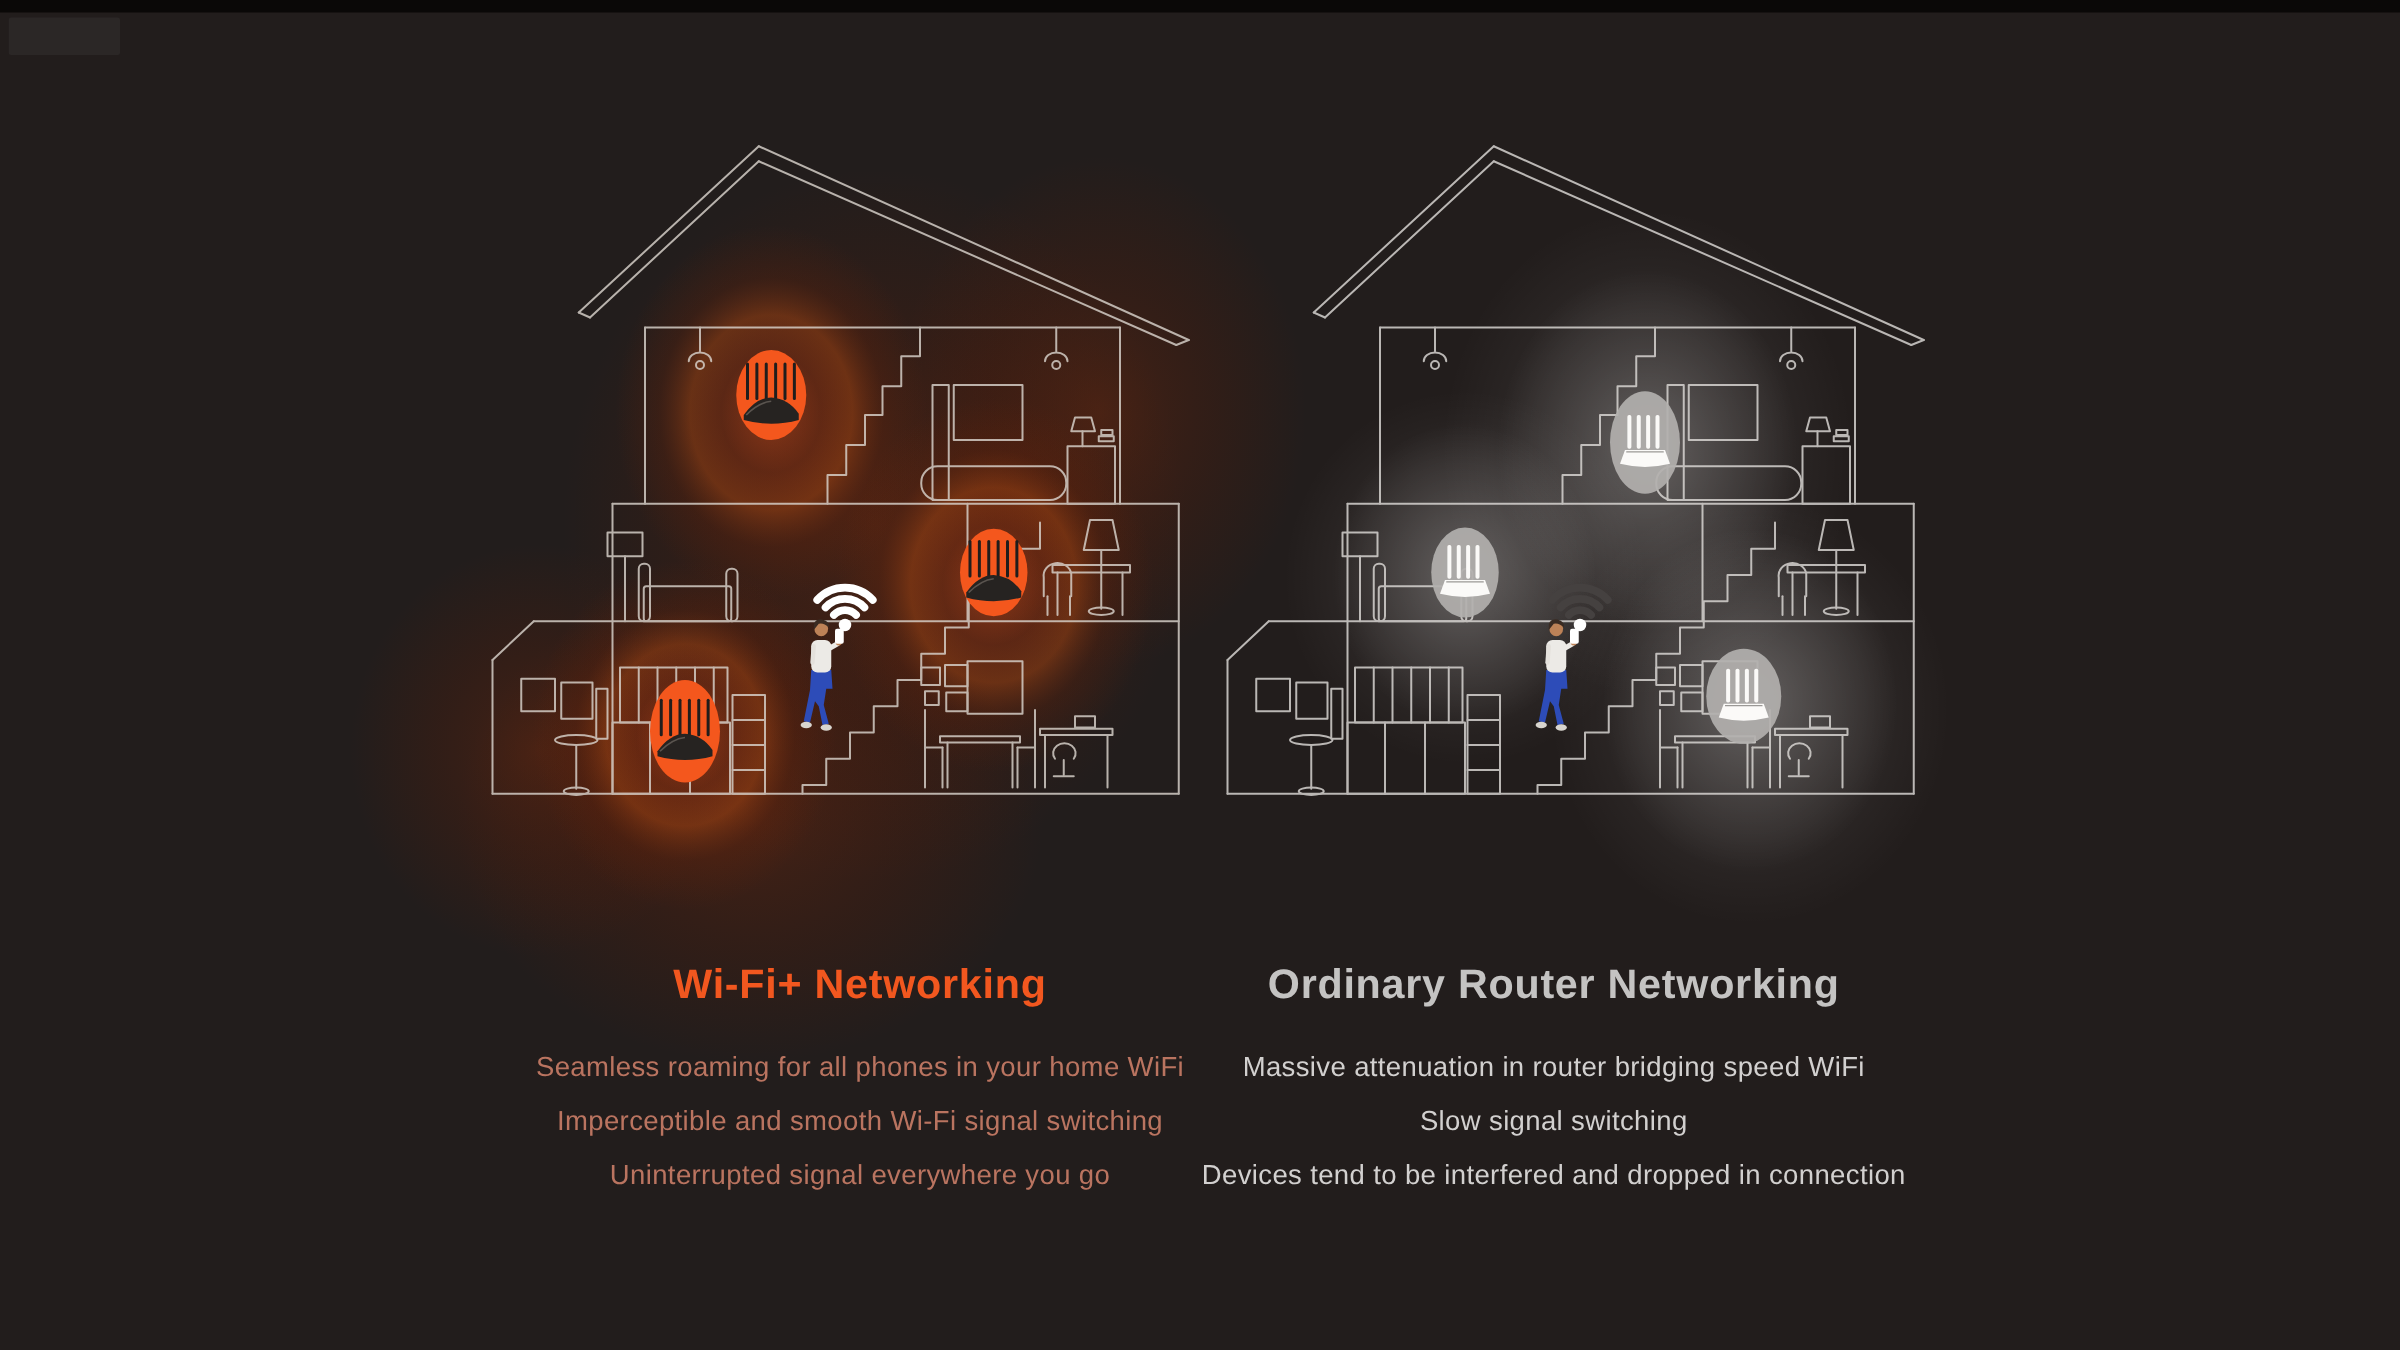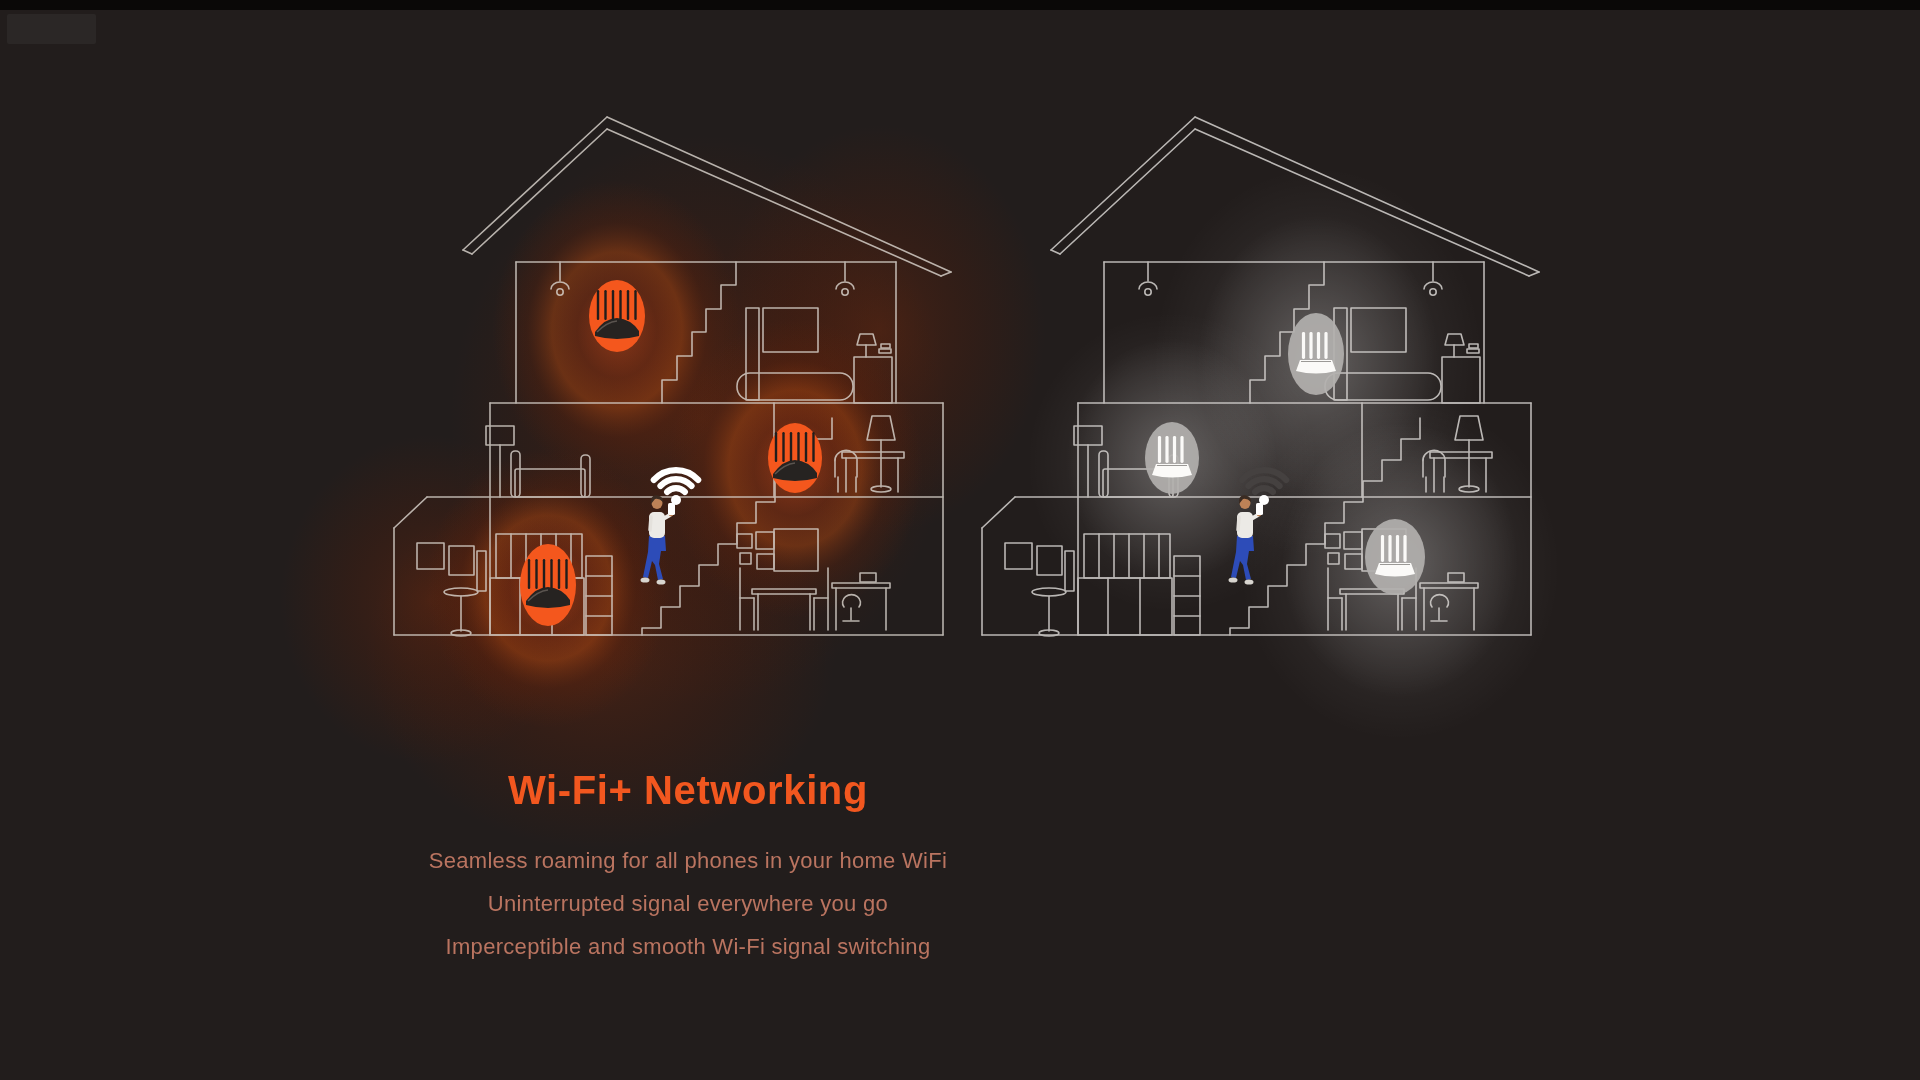--- a/index.html
+++ b/index.html
@@ -5,21 +5,21 @@
   html,body{margin:0;padding:0;background:#000;}
   .stage{
     position:relative;width:1920px;height:1080px;overflow:hidden;
     background:#221d1c;
     font-family:"Liberation Sans", sans-serif;
   }
   .topbar{position:absolute;left:0;top:0;width:1920px;height:10px;}
   .window-chip{position:absolute;left:7px;top:14px;width:89px;height:30px;border-radius:2px;}
   #scene{position:absolute;left:0;top:0;width:1920px;height:1080px;}
   .caption{position:absolute;width:580px;text-align:center;}
-  .caption h2{margin:0 0 26px 0;font-size:40px;font-weight:700;letter-spacing:.6px;}
+  .caption h2{margin:0 0 26px 0;font-size:33px;font-weight:700;letter-spacing:.6px;}
   .caption p.feat{margin:0;font-size:22px;line-height:43px;letter-spacing:.3px;font-weight:400;}
   .caption.left{left:398px;top:768px;}
   .caption.right{left:953px;top:768px;}
 </style>
 </head>
 <body>
 
 <div class="stage" style="background: rgb(34, 29, 28);">
   <div class="topbar" style="background: rgb(10, 8, 7);"></div>
   <div class="window-chip" style="background: rgb(43, 39, 38);"></div>
@@ -347,17 +347,23 @@
         <path d="M 1255.12 491.96 A 12 12 0 0 1 1272.88 491.96" stroke="#454140" stroke-width="6.2" stroke-linecap="round" fill="none"></path>
         <path d="M 1248.46 485.93 A 21 21 0 0 1 1279.54 485.93" stroke="#454140" stroke-width="6.2" stroke-linecap="round" fill="none"></path>
         <path d="M 1241.8 479.9 A 30 30 0 0 1 1286.2 479.9" stroke="#454140" stroke-width="6.2" stroke-linecap="round" fill="none"></path>
         <circle cx="1264" cy="500" r="5" fill="#ffffff"></circle>
       </g>
     </svg>
 
   <div class="caption left">
     <h2 id="titleL" style="color: rgb(242, 87, 31);">Wi-Fi+ Networking</h2>
     <p class="feat featL" style="color: rgb(186, 116, 96);">Seamless roaming for all phones in your home WiFi</p>
+    <p class="feat featL" style="color: rgb(186, 116, 96);">Imperceptible and smooth Wi-Fi signal switching</p>
     <p class="feat featL" style="color: rgb(186, 116, 96);">Uninterrupted signal everywhere you go</p>
-    <p class="feat featL" style="color: rgb(186, 116, 96);">Imperceptible and smooth Wi-Fi signal switching</p>
   </div>
 
+  <div class="caption right">
+    <h2 id="titleR" style="color: rgb(196, 195, 194);">Ordinary Router Networking</h2>
+    <p class="feat featR" style="color: rgb(210, 208, 207);">Massive attenuation in router bridging speed WiFi</p>
+    <p class="feat featR" style="color: rgb(210, 208, 207);">Slow signal switching</p>
+    <p class="feat featR" style="color: rgb(210, 208, 207);">Devices tend to be interfered and dropped in connection</p>
+  </div>
 </div>
 
 </body></html>

